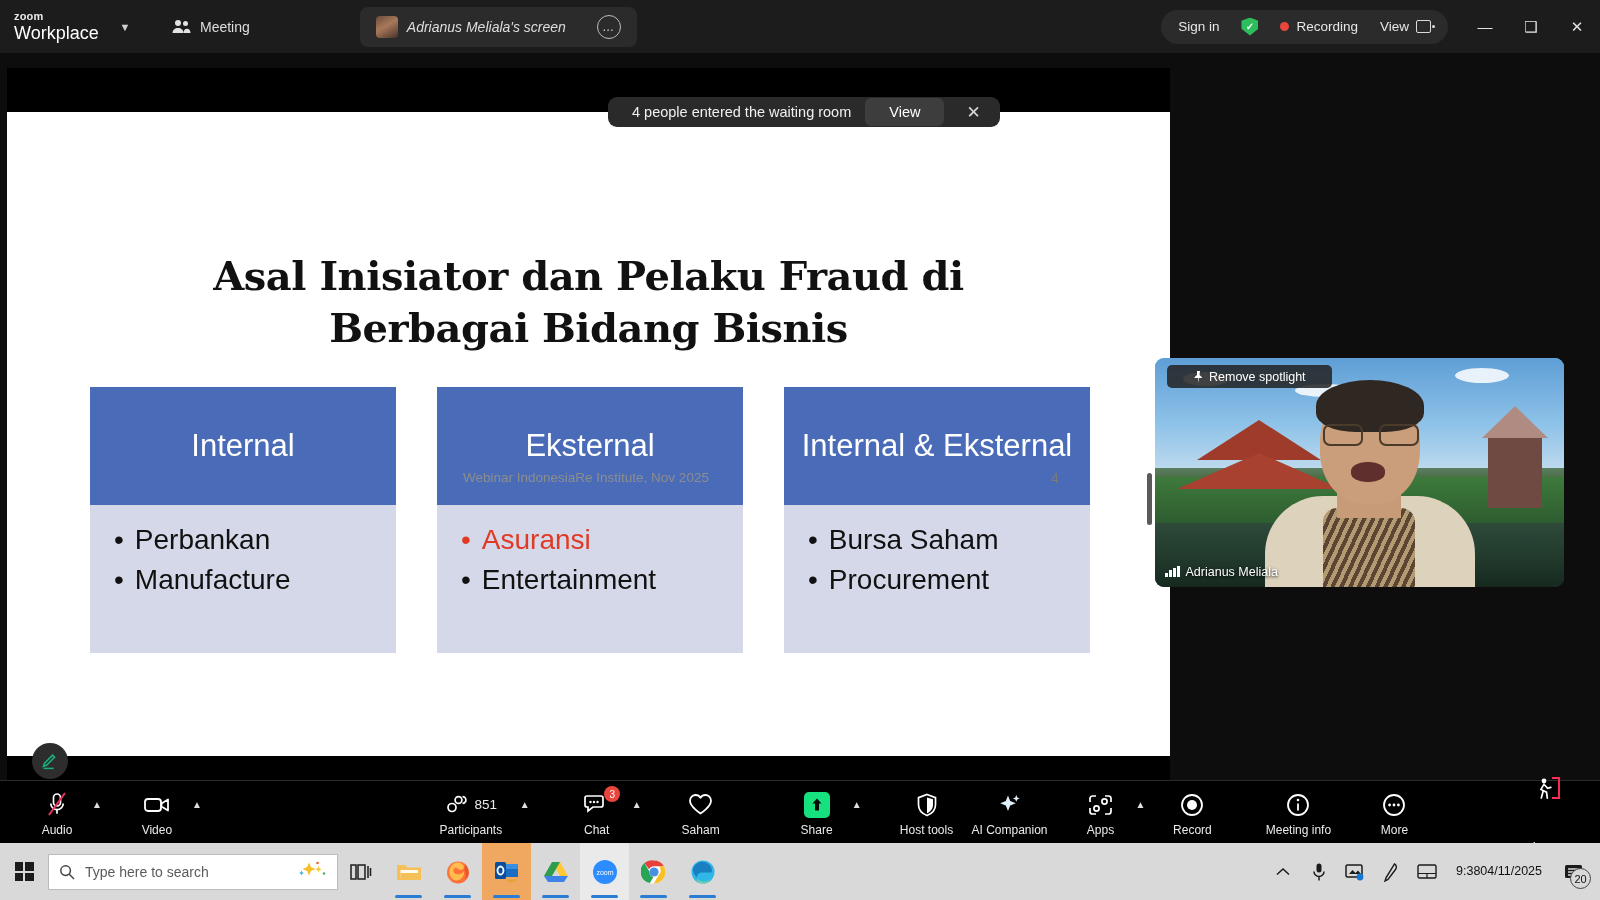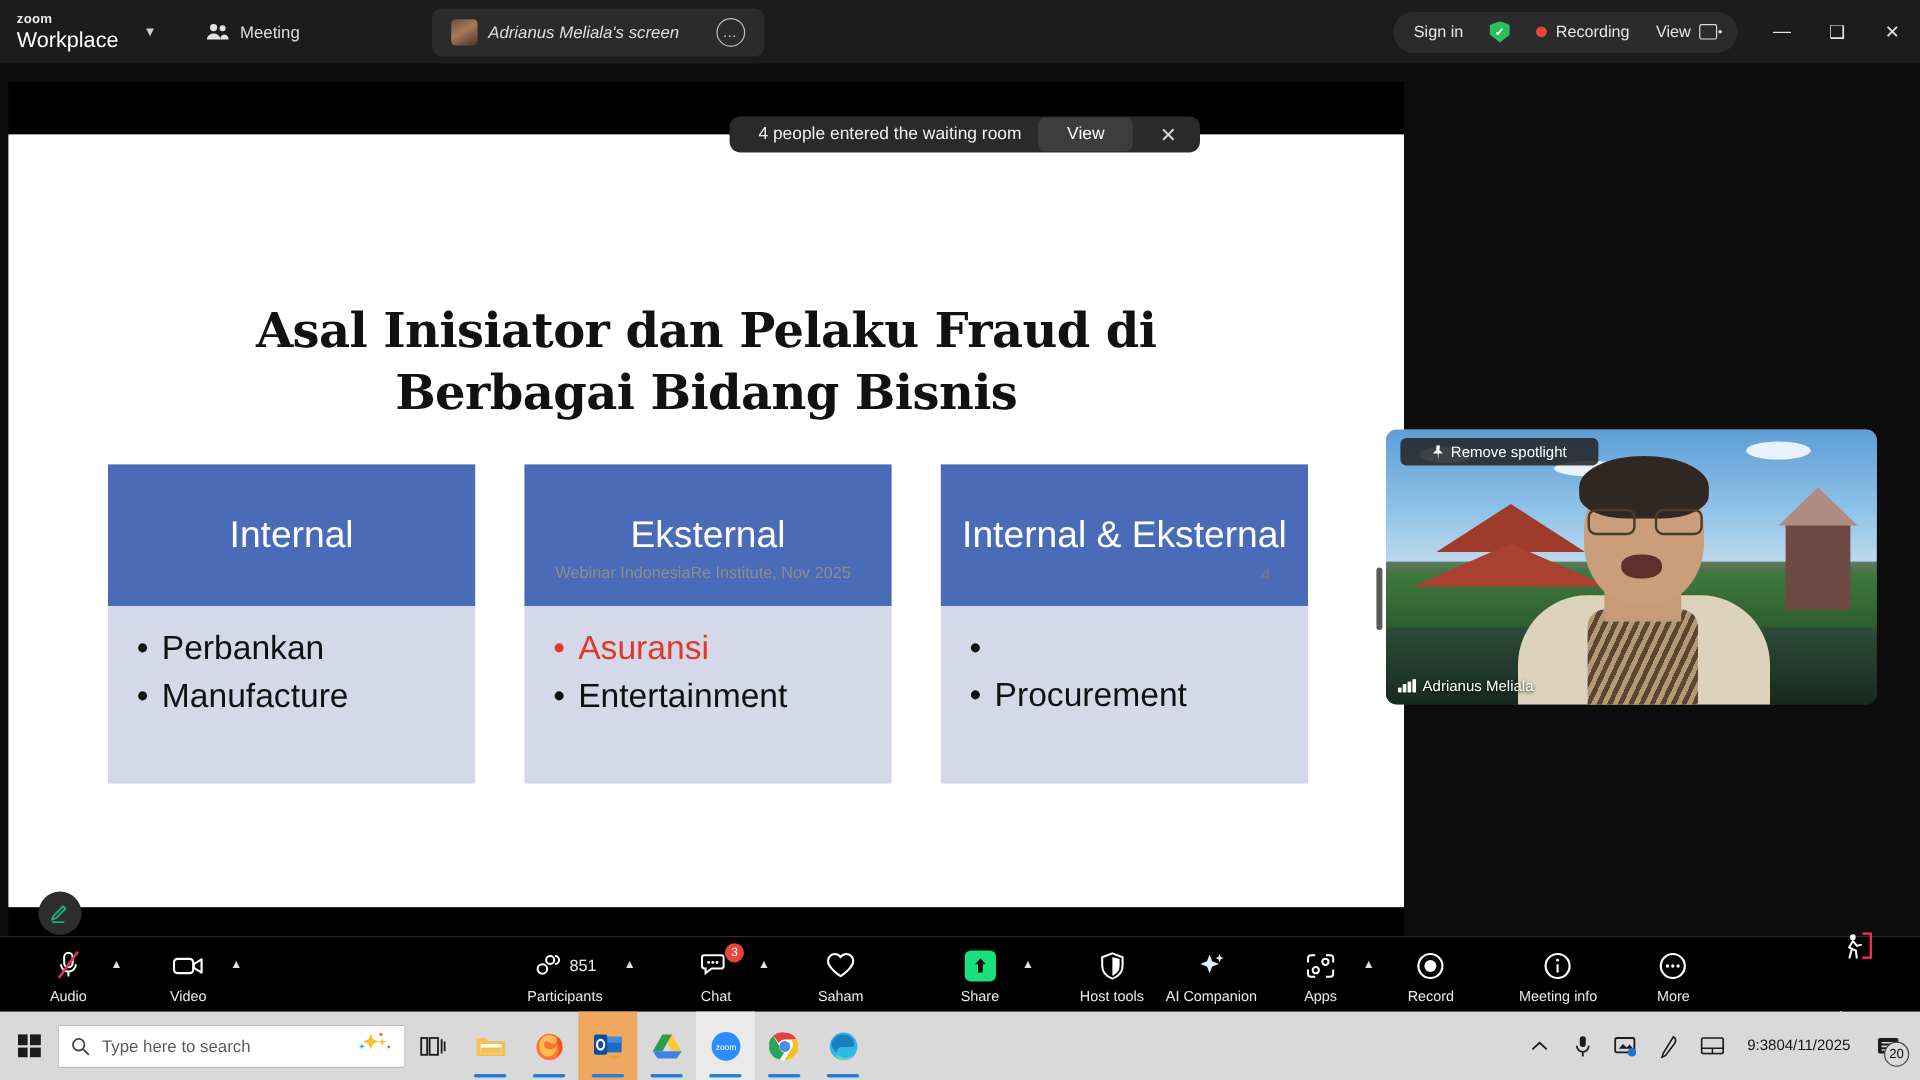--- a/index.html
+++ b/index.html
@@ -404,20 +404,21 @@
             </ul>
           </div>
         </div>
 
         <div class="box">
           <div class="box-head">Internal &amp; Eksternal</div>
           <div class="box-body">
             <ul>
               <li>
                   <span class="bl">•</span>
+                  <span>Bursa Saham</span>
                 </li>
               <li>
                   <span class="bl">•</span>
                   <span>Procurement</span>
                 </li>
             </ul>
           </div>
         </div>
       </div>
 

